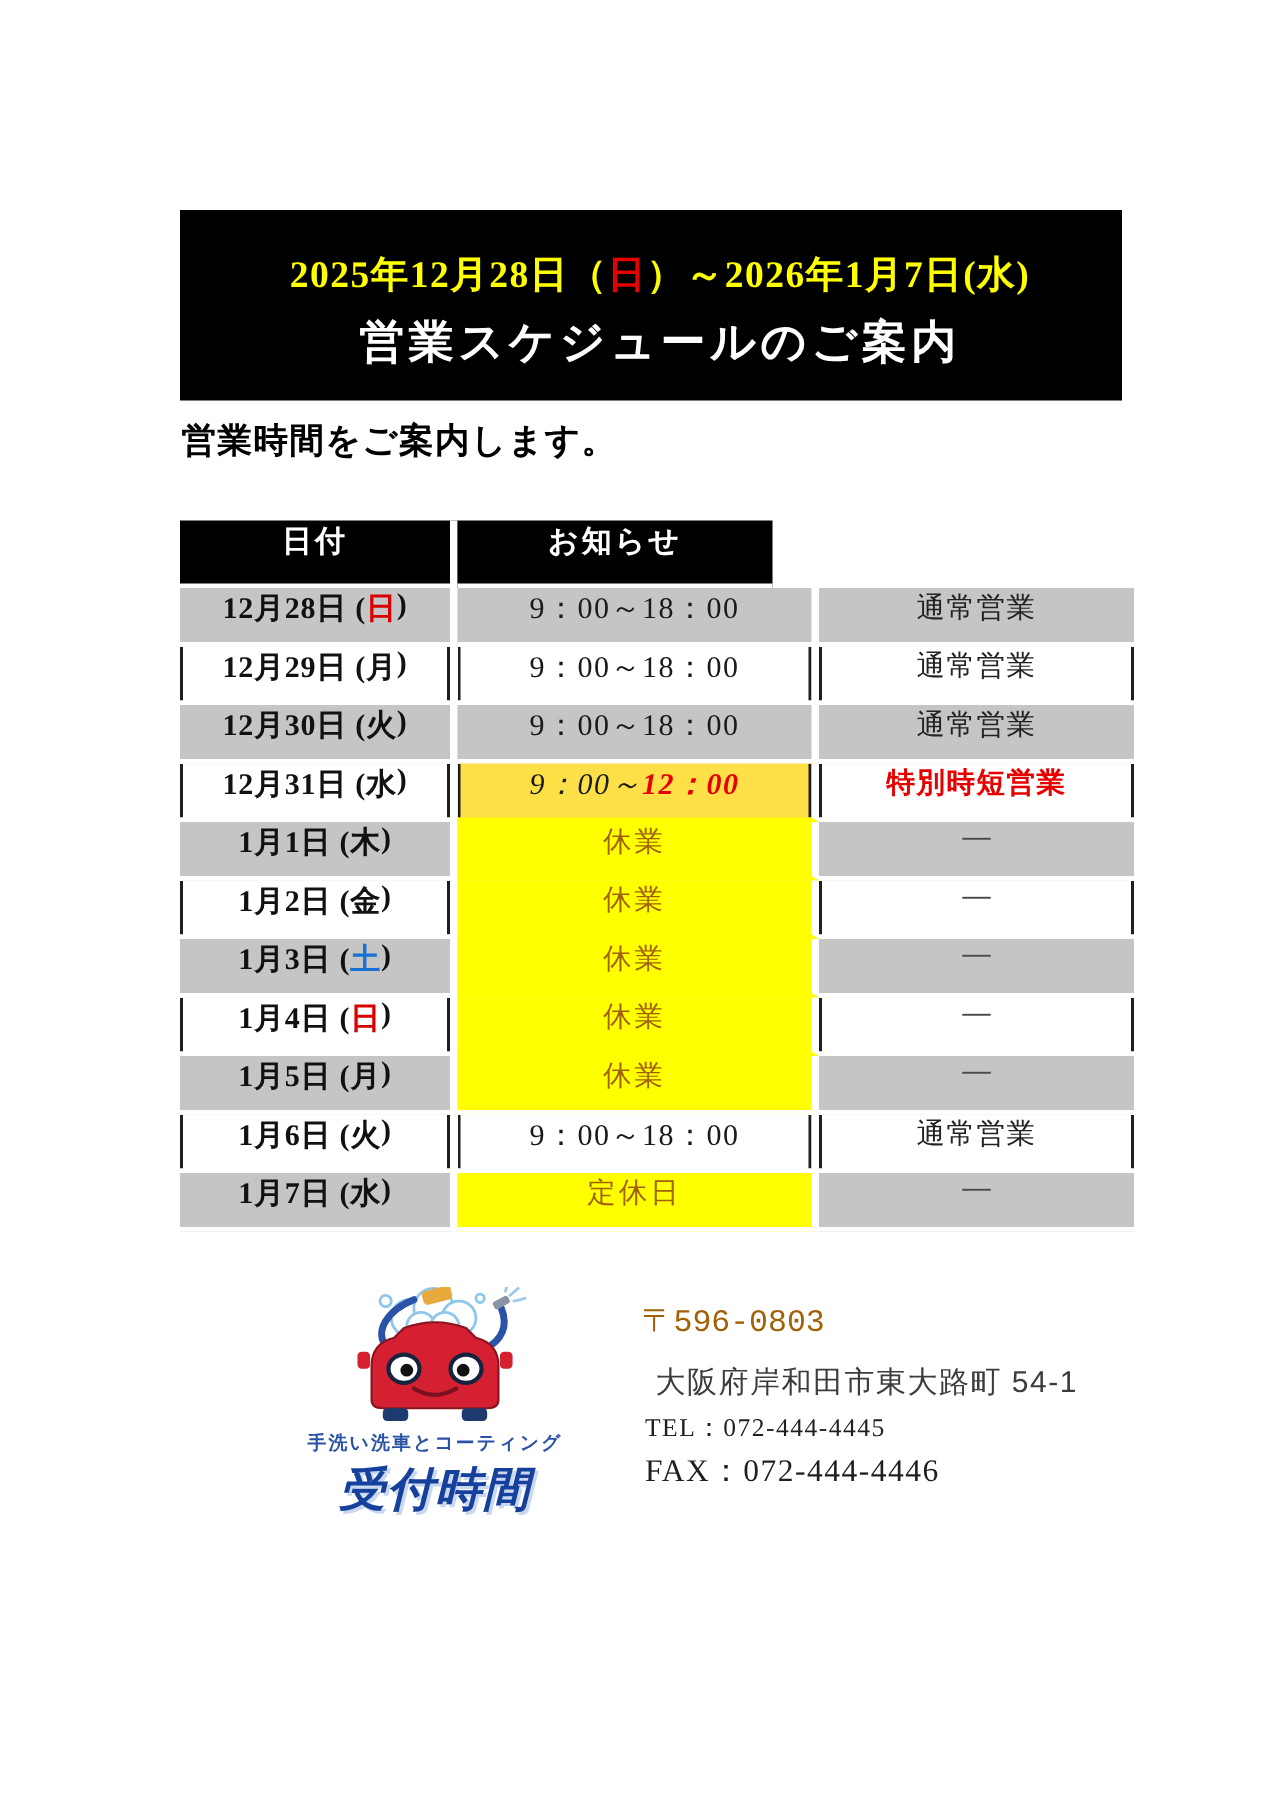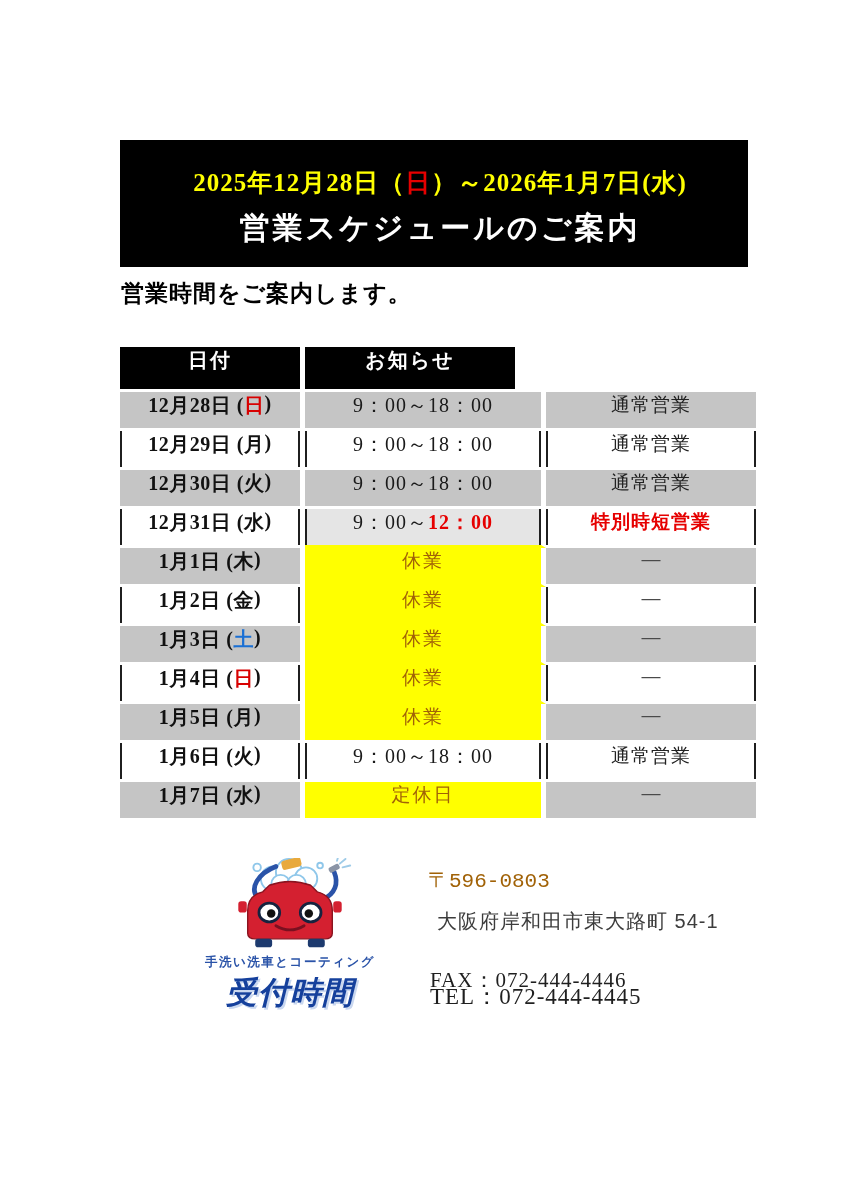--- a/index.html
+++ b/index.html
@@ -87,21 +87,21 @@
   .postal {
     position:absolute; left:428px; top:866px;
     font-family:Liberation Mono, monospace; font-size:21px; color:#a16207;
   }
   .address {
     position:absolute; left:437px; top:908px;
     font-size:20px; letter-spacing:1px; color:#3c3c3c;
   }
   .tel {
     position:absolute; left:430px; top:940px;
-    font-family:"Liberation Serif", serif; font-size:23px; letter-spacing:1px; color:#1f1f1f;margin-top:41px;
+    font-family:"Liberation Serif", serif; font-size:17px; letter-spacing:1px; color:#1f1f1f;
   }
   .fax {
     position:absolute; left:430px; top:966px;
     font-family:"Liberation Serif", serif; font-size:21px; letter-spacing:1px; color:#1f1f1f;
   }
 </style>
 </head>
 <body>
 
 <div class="page">
@@ -161,21 +161,21 @@
           <div class="t-cell c-notice">
             <div class="notice-label">通常営業</div>
           </div>
         </div>
         <div class="t-row bg-white">
           <div class="t-cell c-date">
             <div class="d-label">12月31日 (</div>
             <div class="d-week" style="color: rgb(17, 17, 17);">水</div>
             <div class="d-label">)</div>
           </div>
-          <div class="t-cell c-time" style="background: #e5e5e5; border-bottom-color: rgb(255, 255, 0);">
+          <div class="t-cell c-time" style="background: #fde047; border-bottom-color: rgb(255, 255, 0); font-style: italic;">
             <div class="time-part" style="color: rgb(26, 26, 26);">9：00～</div>
             <div class="time-part" style="color: rgb(230, 0, 0); font-weight: 700;">12：00</div>
           </div>
           <div class="t-cell c-notice">
             <div class="notice-label" style="color: rgb(230, 0, 0); font-weight: 700;">特別時短営業</div>
           </div>
         </div>
         <div class="t-row bg-gray">
           <div class="t-cell c-date">
             <div class="d-label">1月1日 (</div>

